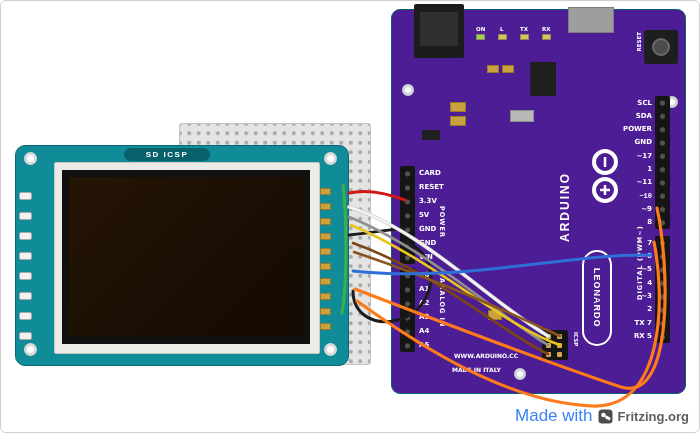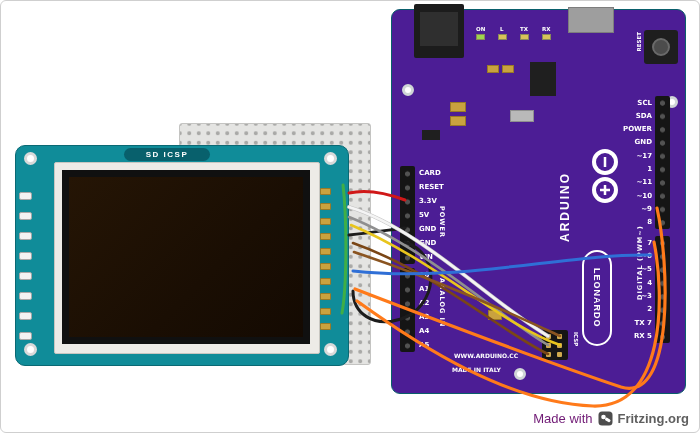--- a/index.html
+++ b/index.html
@@ -46,21 +46,21 @@
   .ledlabel{color:#fff;font-size:5.5px;font-weight:bold;font-family:"DejaVu Sans",sans-serif;}
   .smd-gold{background:#c9a23f;border:1px solid #9a7a26;}
   .smd-dark{background:#1f1f1f;}
   .smd-silver{background:#b9b9b9;border:1px solid #8f8f8f;}
   
   .wires{left:0;top:0;z-index:10;pointer-events:none;}
   .wires path{fill:none;stroke-linecap:round;}
   .casing{stroke:#c2c2c2;}
   
   .credit{right:10px;bottom:6px;display:flex;align-items:center;gap:5px;z-index:20;}
-  .credit .prefix{color:#701a75;font-size:13px;}
+  .credit .prefix{color:#3b82f6;font-size:17px;}
   .credit .brand-name{color:#5f5f5f;font-size:13px;font-weight:bold;}
 </style>
 </head>
 <body>
 
 <div class="canvas">
 
   <div class="abs breadboard"></div>
 
   <div class="abs tft">
@@ -136,21 +136,21 @@
     <div class="abs header hdr-left-pwr"></div>
     <div class="abs header hdr-left-ana"></div>
 
     <span class="abs pinlabel rlabel" style="top:89px;">SCL</span>
     <span class="abs pinlabel rlabel" style="top:102px;">SDA</span>
     <span class="abs pinlabel rlabel" style="top:115px;">POWER</span>
     <span class="abs pinlabel rlabel" style="top:128px;">GND</span>
     <span class="abs pinlabel rlabel" style="top:142px;">~17</span>
     <span class="abs pinlabel rlabel" style="top:155px;">1</span>
     <span class="abs pinlabel rlabel" style="top:168px;">~11</span>
-    <span class="abs pinlabel rlabel" style="top:182px;">~10</span>
+    <span class="abs pinlabel rlabel" style="top:182px;font-family:Liberation Mono, monospace;">~10</span>
     <span class="abs pinlabel rlabel" style="top:195px;">~9</span>
     <span class="abs pinlabel rlabel" style="top:208px;">8</span>
 
     <span class="abs pinlabel rlabel" style="top:229px;">7</span>
     <span class="abs pinlabel rlabel" style="top:242px;">~6</span>
     <span class="abs pinlabel rlabel" style="top:255px;">~5</span>
     <span class="abs pinlabel rlabel" style="top:269px;">4</span>
     <span class="abs pinlabel rlabel" style="top:282px;">~3</span>
     <span class="abs pinlabel rlabel" style="top:295px;">2</span>
     <span class="abs pinlabel rlabel" style="top:309px;">TX 7</span>

